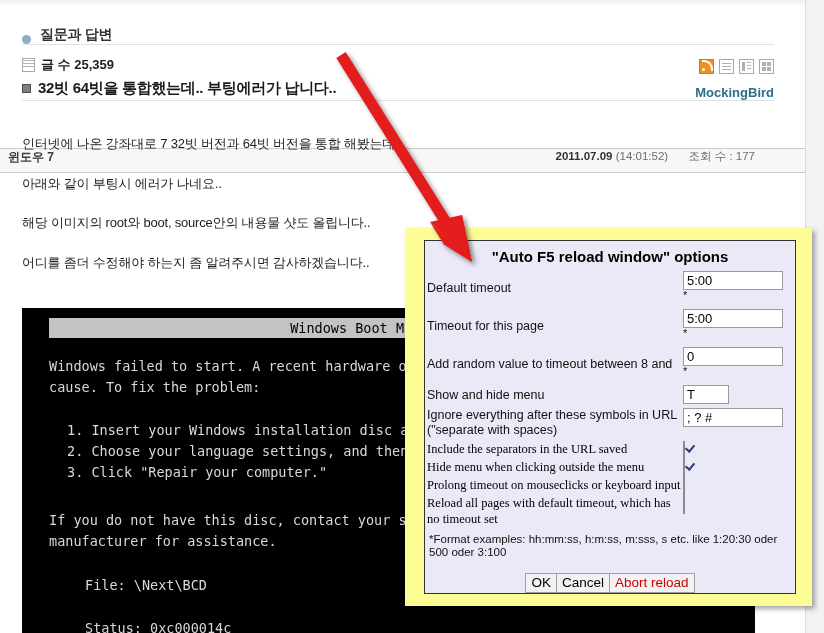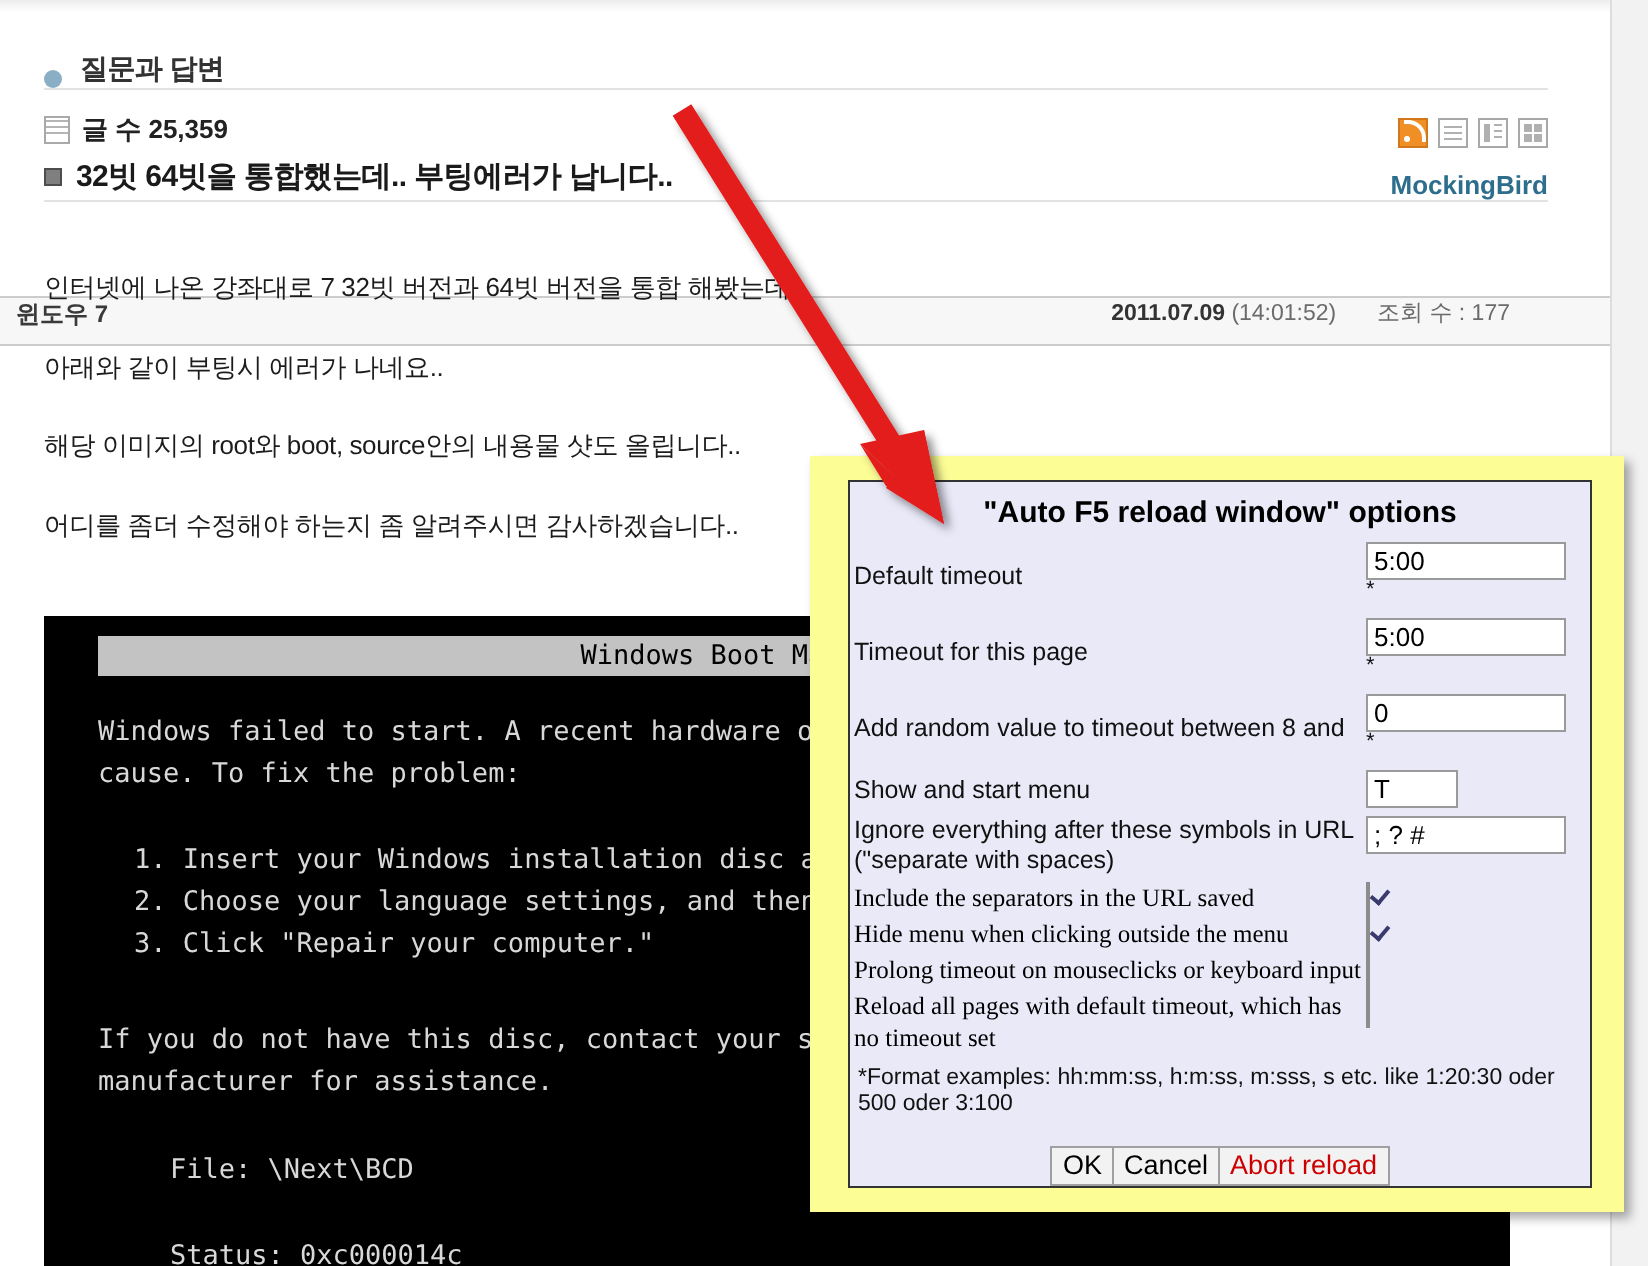--- a/index.html
+++ b/index.html
@@ -502,21 +502,21 @@
 
       <div class="f-row" style="margin-top:9px;">
         <div class="f-label" style="padding-top:10px;">Add random value to timeout between 8 and</div>
         <div style="width:106px;flex:0 0 auto;">
           <input class="f-input" style="width: 100px;" value="0">
           <div class="f-note">*</div>
         </div>
       </div>
 
       <div class="f-row" style="margin-top:9px;">
-        <div class="f-label" style="padding-top:3px;">Show and start menu</div>
+        <div class="f-label" style="padding-top:3px;">Show and hide menu</div>
         <div style="width:106px;flex:0 0 auto;">
           <input class="f-input" style="width: 46px;" value="T">
         </div>
       </div>
 
       <div class="f-row" style="margin-top:4px;">
         <div class="f-label">Ignore everything after these symbols in URL ("separate with spaces)</div>
         <div style="width:106px;flex:0 0 auto;">
           <input class="f-input" style="width: 100px;" value="; ? #">
         </div>

